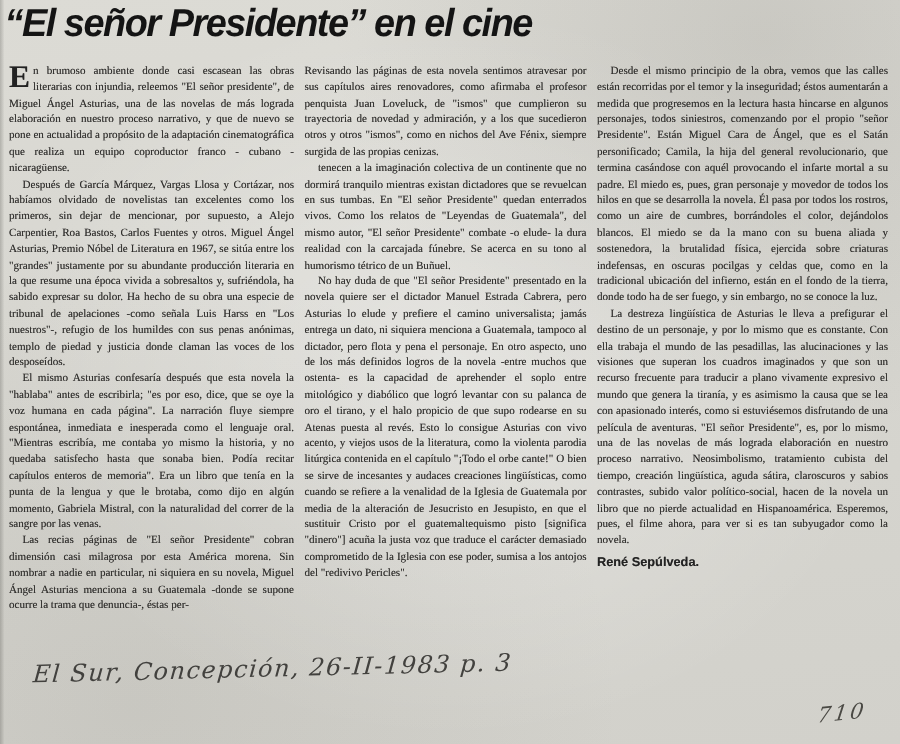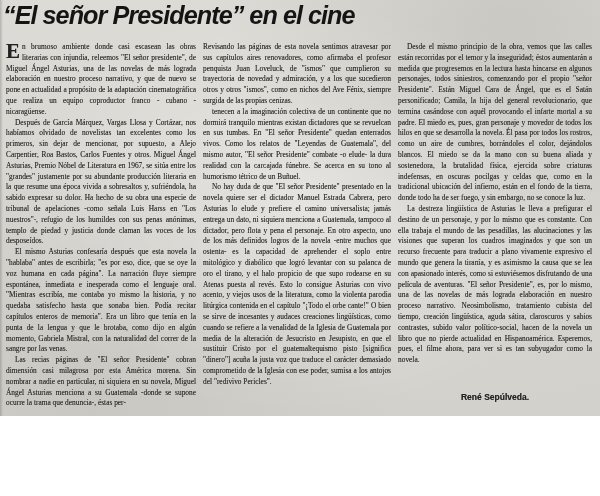--- a/index.html
+++ b/index.html
@@ -1,18 +1,18 @@
 <!DOCTYPE html>
 <html lang="es"><head>
 <meta charset="utf-8">
 <style>
   html,body{margin:0;padding:0;}
   .page{
     position:relative;
-    width:600px;height:416px;
+    width:600px;height:496px;
     overflow:hidden;
     background:
       radial-gradient(ellipse at 85% 5%, rgba(110,108,100,0.16), transparent 40%),
       radial-gradient(ellipse at 15% 95%, rgba(120,118,110,0.12), transparent 45%),
       radial-gradient(ellipse at 50% 50%, rgba(255,255,255,0.35), transparent 70%),
       linear-gradient(175deg,#dcdbd5 0%,#d6d5cf 55%,#d2d1cb 100%);
     font-family:"Liberation Serif", serif;
     color:#2e2e2e;
   }
   
@@ -43,25 +43,25 @@
     float:left;
     font-size:21px;line-height:16px;
     font-weight:bold;
     padding:1px 2px 0 0;
     color:#222;
   }
   .col1{left:6px;width:190px;}
   .col2{left:203px;width:188px;}
   .col3{left:398px;width:194px;}
   .byline{
-    text-align:center;
+    text-align:left;
     font-family:"Liberation Sans", sans-serif;
     font-weight:bold;
     font-size:8.5px;
-    margin-top:26px;
+    margin-top:3px;
     color:#222;
   }
   .hand-note{
     position:absolute;left:22px;top:436px;
     font-family:"DejaVu Serif", serif;
     font-style:italic;
     font-size:16px;letter-spacing:1px;
     color:#42413e;
     transform:rotate(-1.4deg) skewX(-6deg);
     white-space:nowrap;

